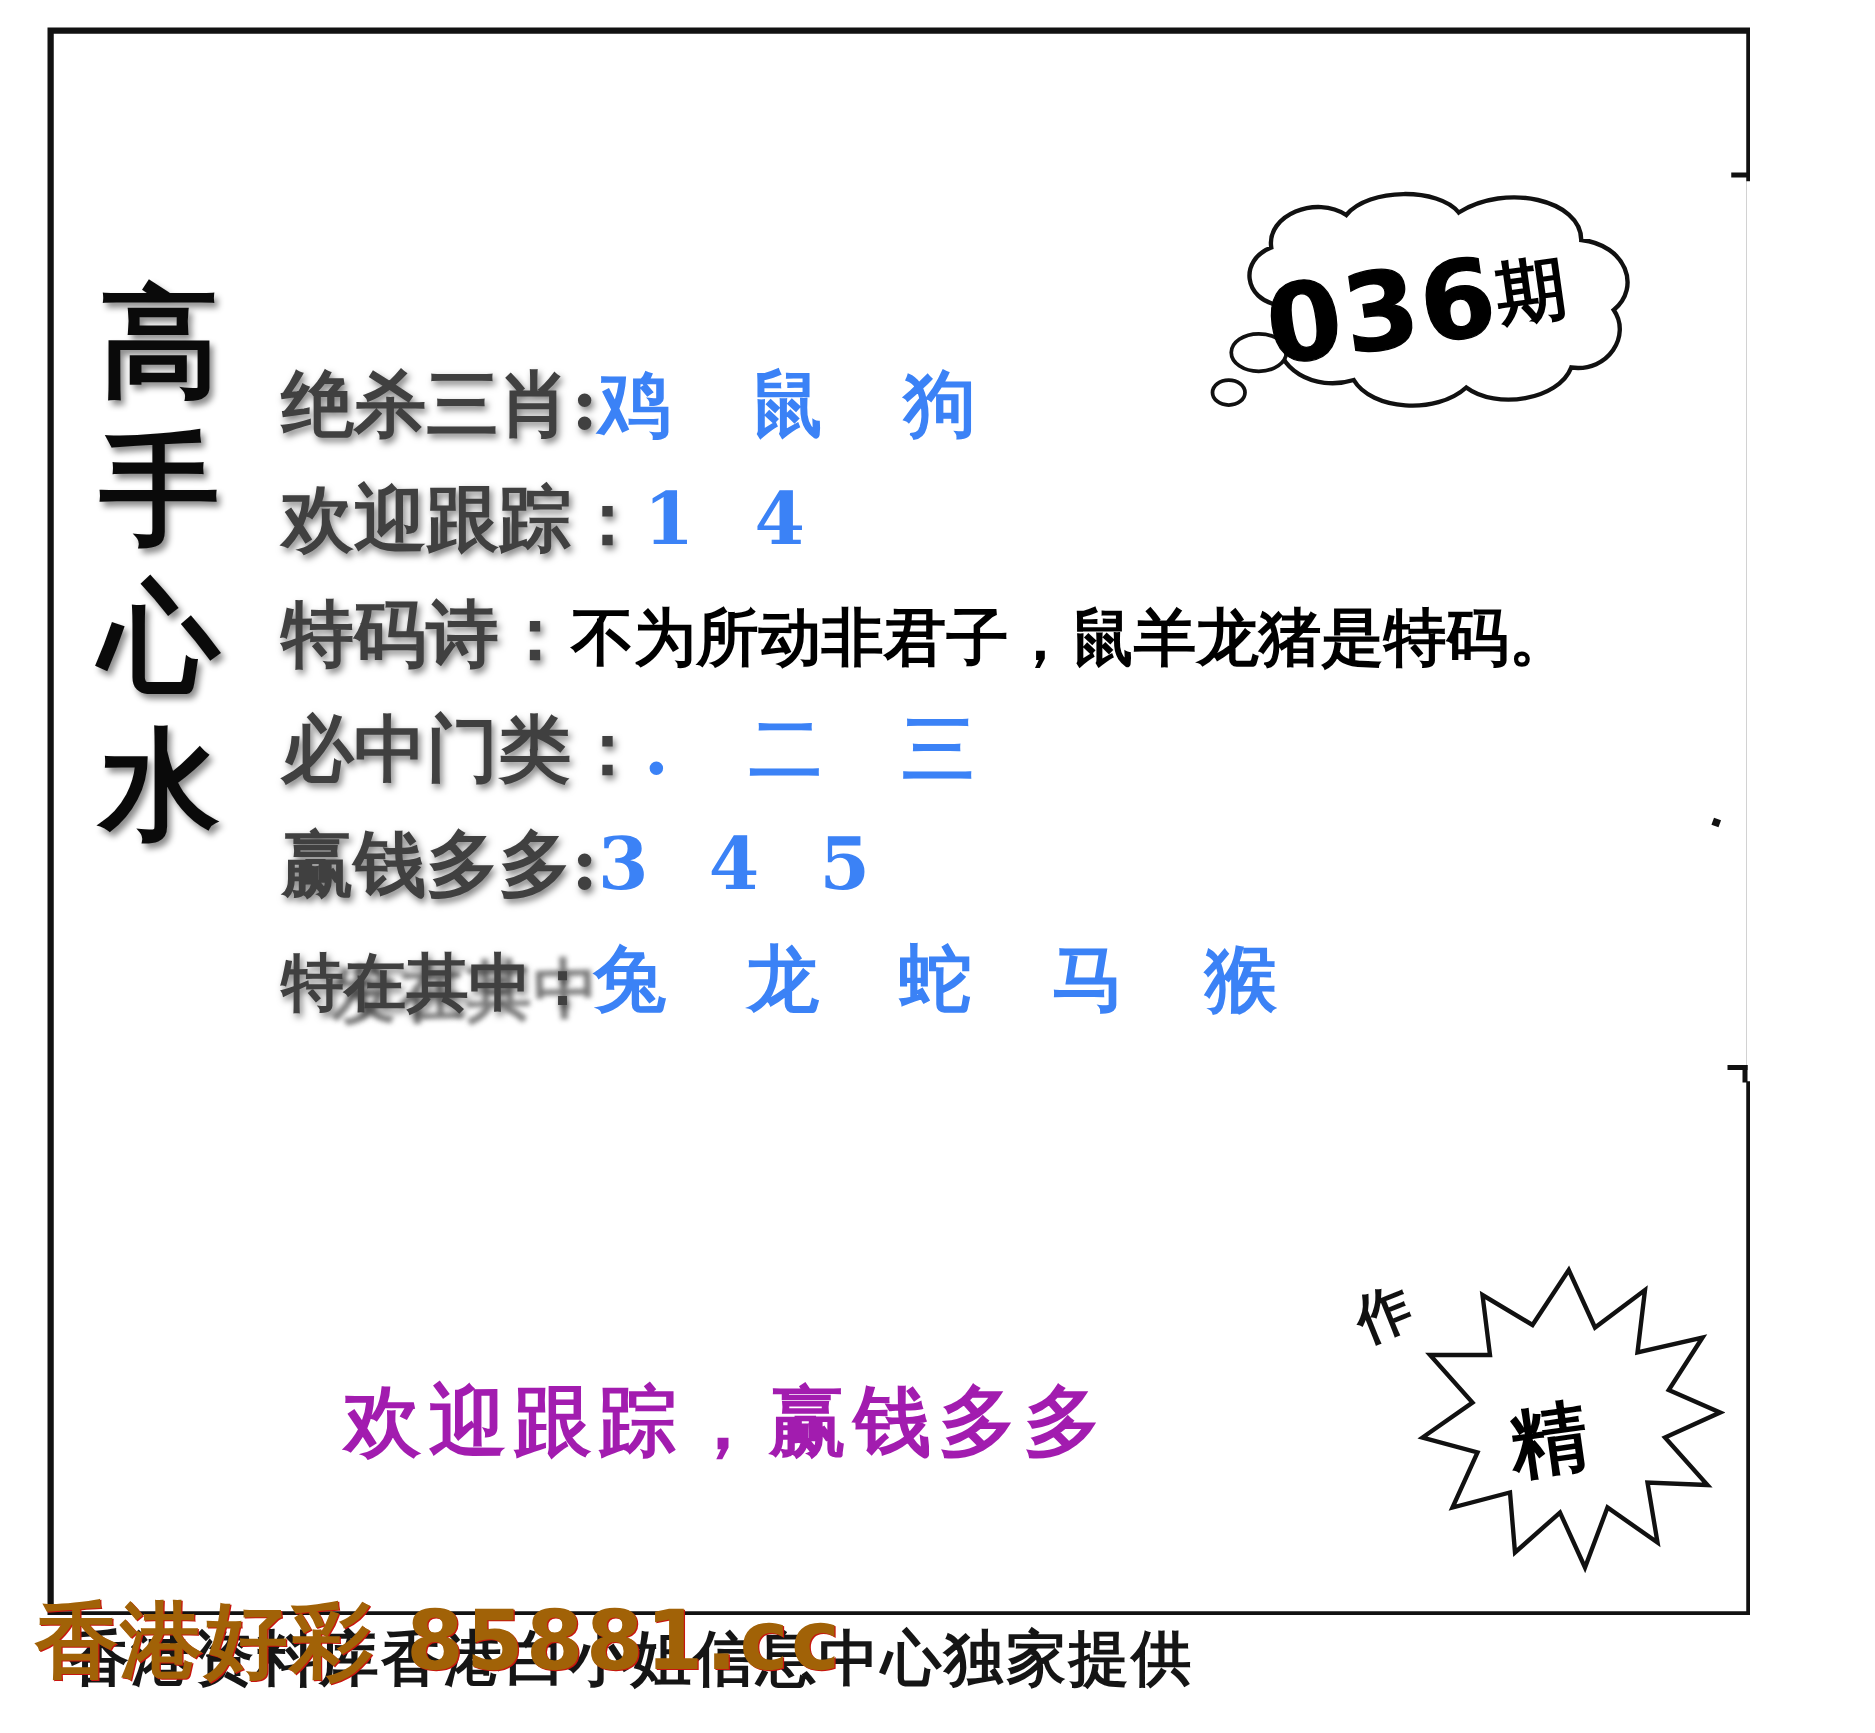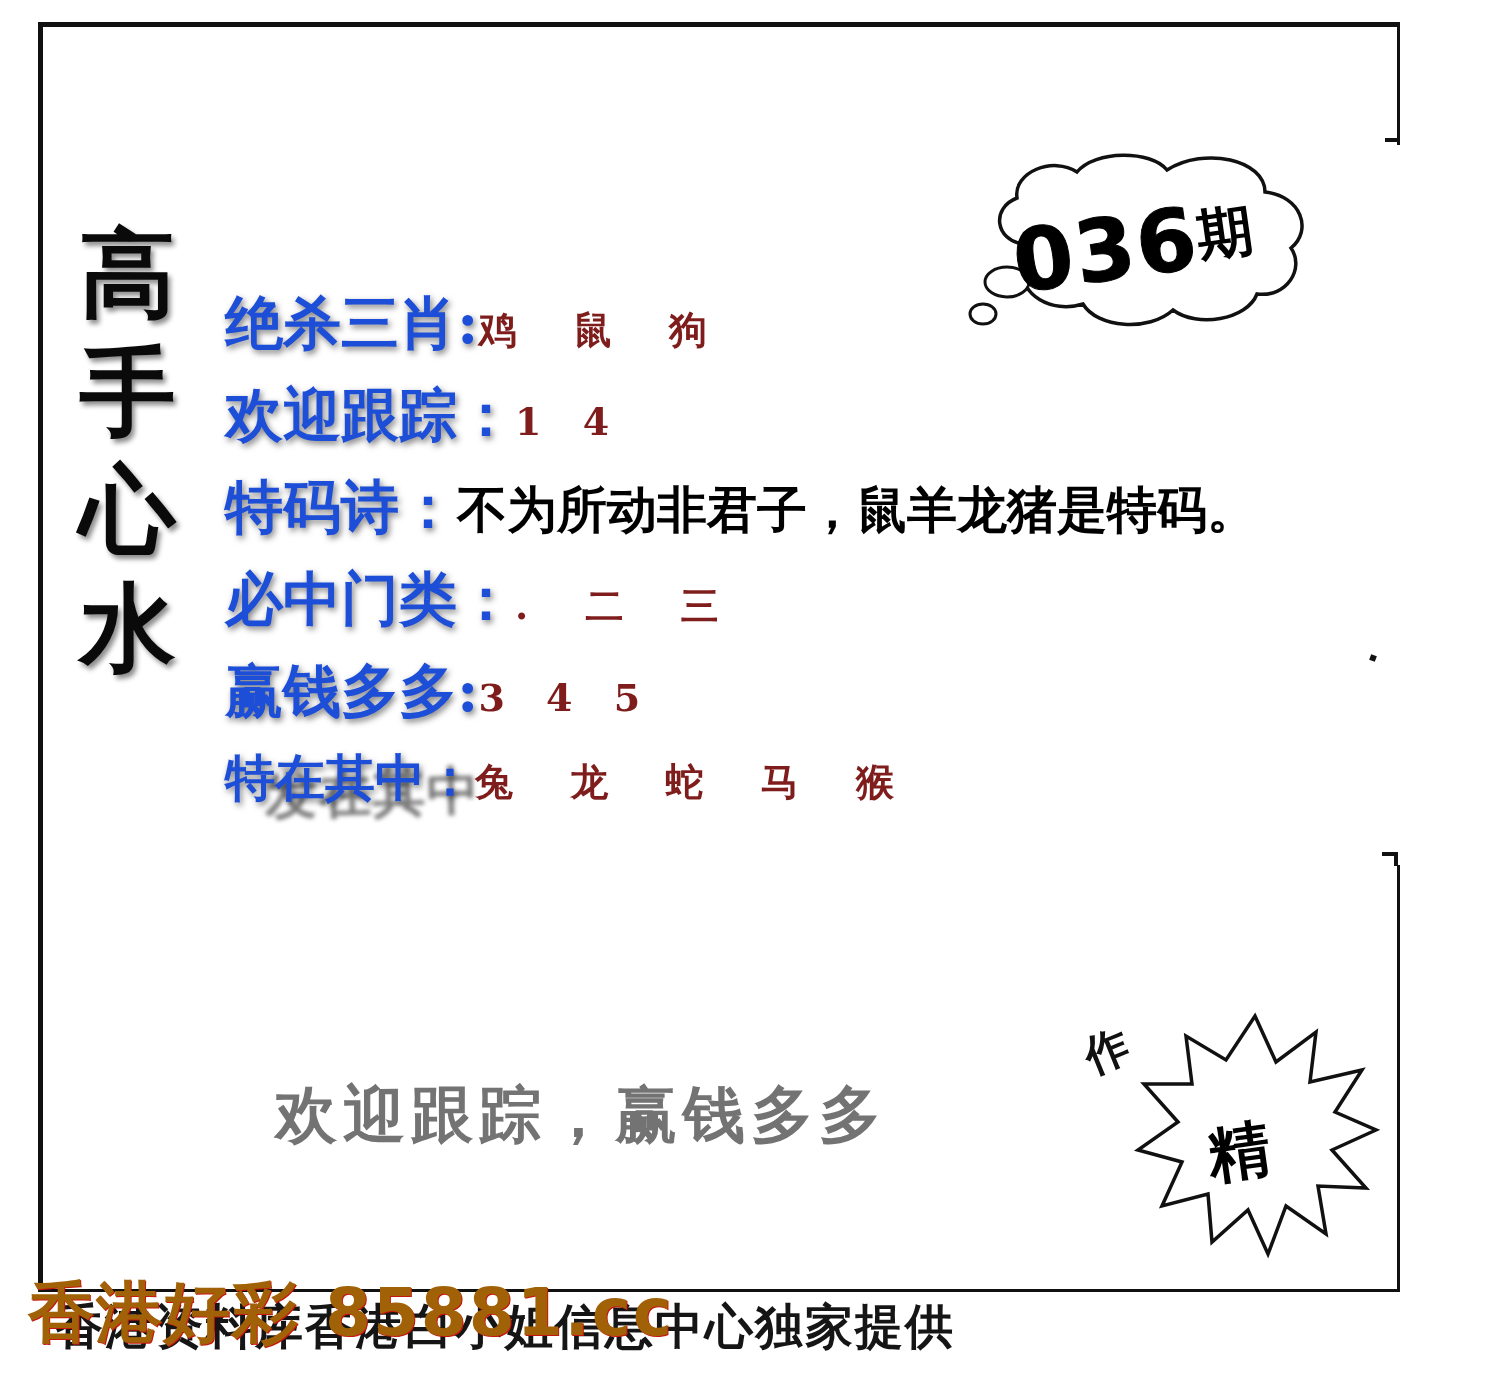--- a/index.html
+++ b/index.html
@@ -99,29 +99,29 @@
   }
   .line {
     position: relative;
     height: 92px;
     white-space: nowrap;
   }
   .lbl {
     font-family: "DejaVu Serif", serif;
     font-weight: bold;
     font-size: 58px;
-    color: #1d4ed8;
+    color: #404040;
     text-shadow: 2px 3px 6px rgba(0,0,0,0.50);
     filter: blur(0.4px);
   }
   .val {
     font-family: "DejaVu Serif", serif;
     font-weight: bold;
-    font-size: 38px;
-    color: #7f1d1d;
+    font-size: 58px;
+    color: #3b82f6;
     letter-spacing: 4px;
     margin-top: 27px;
   }
   .val.wide { letter-spacing: 22px; }
   .val.num  { letter-spacing: 14px; }
   .poem {
     font-family: "DejaVu Serif", serif;
     font-weight: bold;
     font-size: 50px;
     color: #000;
@@ -201,26 +201,26 @@
     font-weight: bold;
     font-size: 44px;
     color: #111;
     transform: rotate(-22deg);
   }
 
   
   .slogan {
     position: absolute;
     left: 275px;
-    top: 1073px;
+    top: 1095px;
     font-family: "DejaVu Serif", serif;
     font-weight: bold;
     font-size: 62px;
     letter-spacing: 6px;
-    color: #737373;
+    color: #a21caf;
   }
 
   
   .footer {
     position: absolute;
     left: 55px;
     top: 1295px;
     width: 1400px;
     font-family: "DejaVu Serif", serif;
     font-weight: bold;

